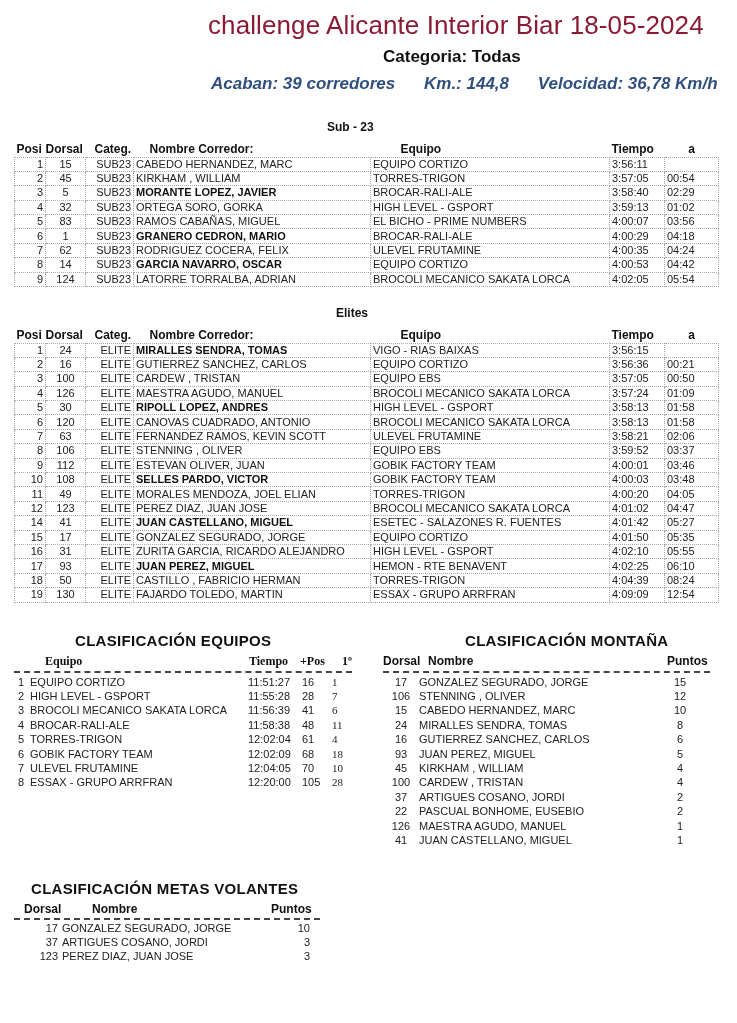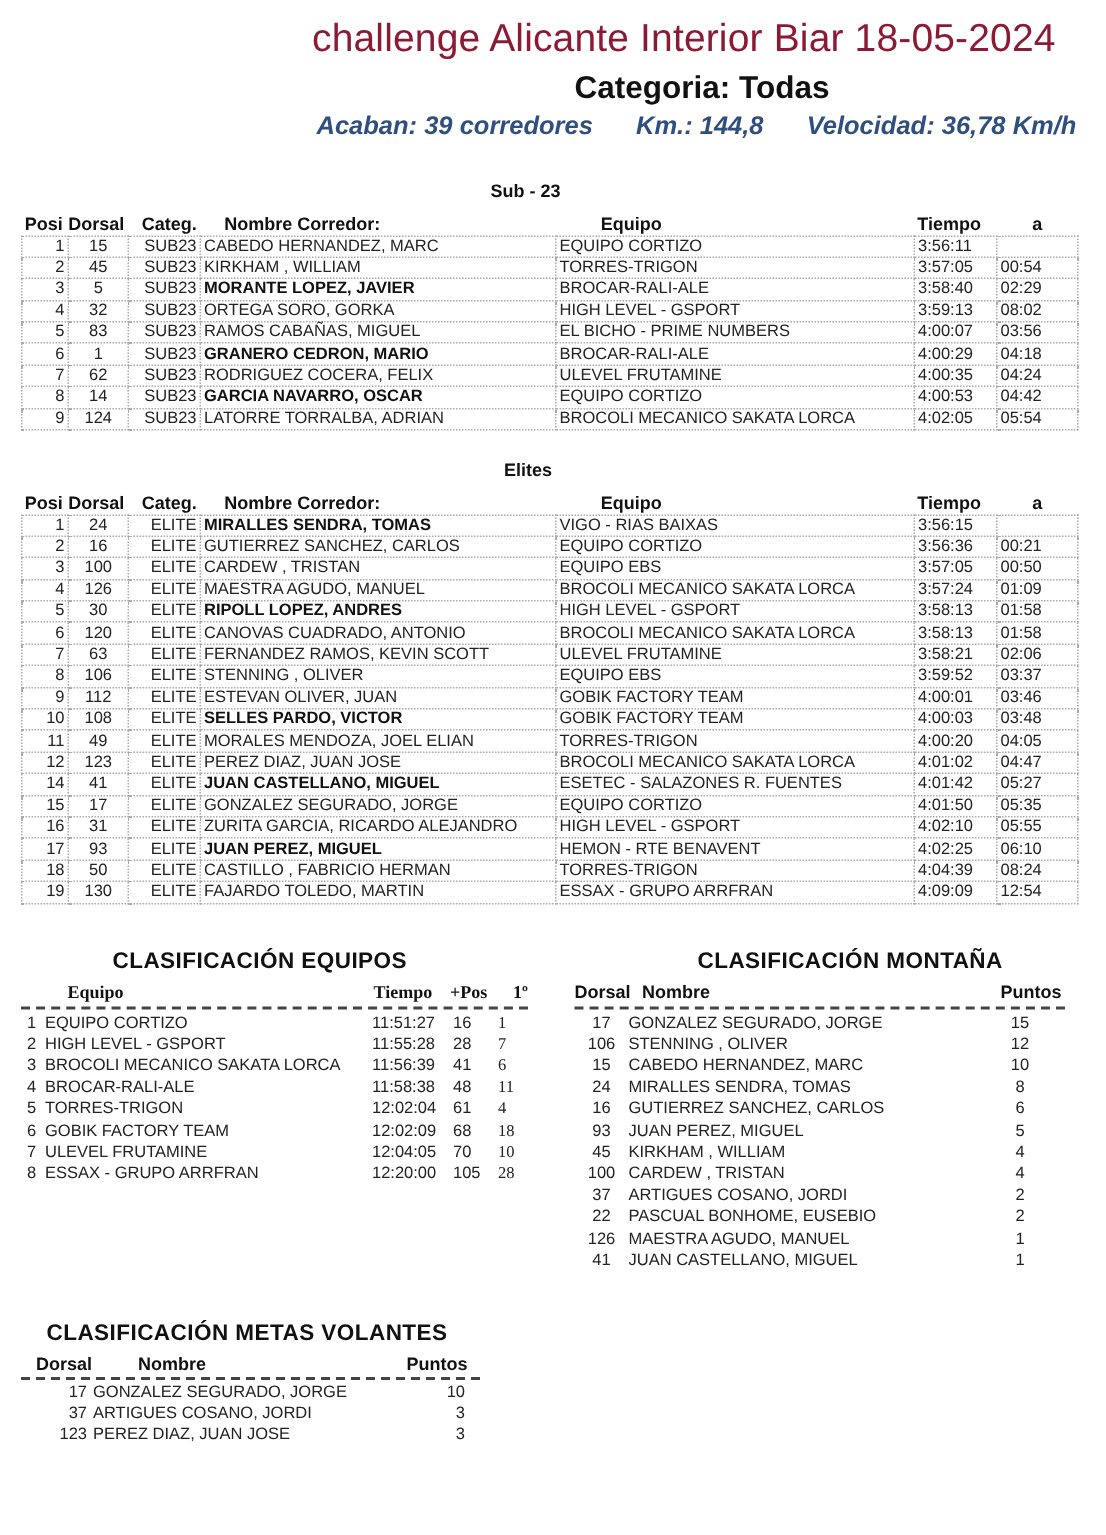--- a/index.html
+++ b/index.html
@@ -1,18 +1,18 @@
 <!DOCTYPE html>
 <html><head>
 <meta charset="utf-8">
 <style>
   * { box-sizing: border-box; margin: 0; padding: 0; }
   body { width: 737px; height: 1023px; background: #fff; font-family: "Liberation Sans", sans-serif; color: #111; position: relative; overflow: hidden; }
   .title { position: absolute; left: 208px; top: 10px; font-size: 26px; font-weight: normal; color: #8b1a35; white-space: nowrap; letter-spacing: 0.1px; }
-  .cat { position: absolute; left: 383px; top: 47px; font-size: 21px; font-weight: bold; color: #111; }
+  .cat { position: absolute; left: 383px; top: 47px; font-size: 17px; font-weight: bold; color: #111; }
   .stats { position: absolute; left: 211px; top: 74px; font-size: 17px; font-weight: bold; font-style: italic; color: #2f4f7e; white-space: nowrap; }
   .stats span { margin-right: 24px; }
   .stats span:last-child { margin-right: 0; }
 
   .sec-title { position: absolute; font-size: 12px; font-weight: bold; color: #111; }
   table.res { position: absolute; left: 14px; border-collapse: collapse; font-size: 11px; }
   table.res th { font-weight: bold; font-size: 12px; text-align: left; padding: 0 2px; height: 15px; white-space: nowrap; }
   table.res td { border: 1px dotted #aaa; height: 14.4px; padding: 0 2px; line-height: 13px; white-space: nowrap; color: #222; }
   table.res td.b { font-weight: bold; color: #111; }
   .c-pos { width: 31px; text-align: right; }
@@ -85,21 +85,21 @@
         <td class="c-time">3:58:40</td>
         <td class="c-gap">02:29</td>
       </tr>
       <tr>
         <td class="c-pos">4</td>
         <td class="c-dor">32</td>
         <td class="c-cat">SUB23</td>
         <td class="c-name">ORTEGA SORO, GORKA</td>
         <td class="c-team">HIGH LEVEL - GSPORT</td>
         <td class="c-time">3:59:13</td>
-        <td class="c-gap">08:02</td>
+        <td class="c-gap">01:02</td>
       </tr>
       <tr>
         <td class="c-pos">5</td>
         <td class="c-dor">83</td>
         <td class="c-cat">SUB23</td>
         <td class="c-name">RAMOS CABAÑAS, MIGUEL</td>
         <td class="c-team">EL BICHO - PRIME NUMBERS</td>
         <td class="c-time">4:00:07</td>
         <td class="c-gap">03:56</td>
       </tr>

